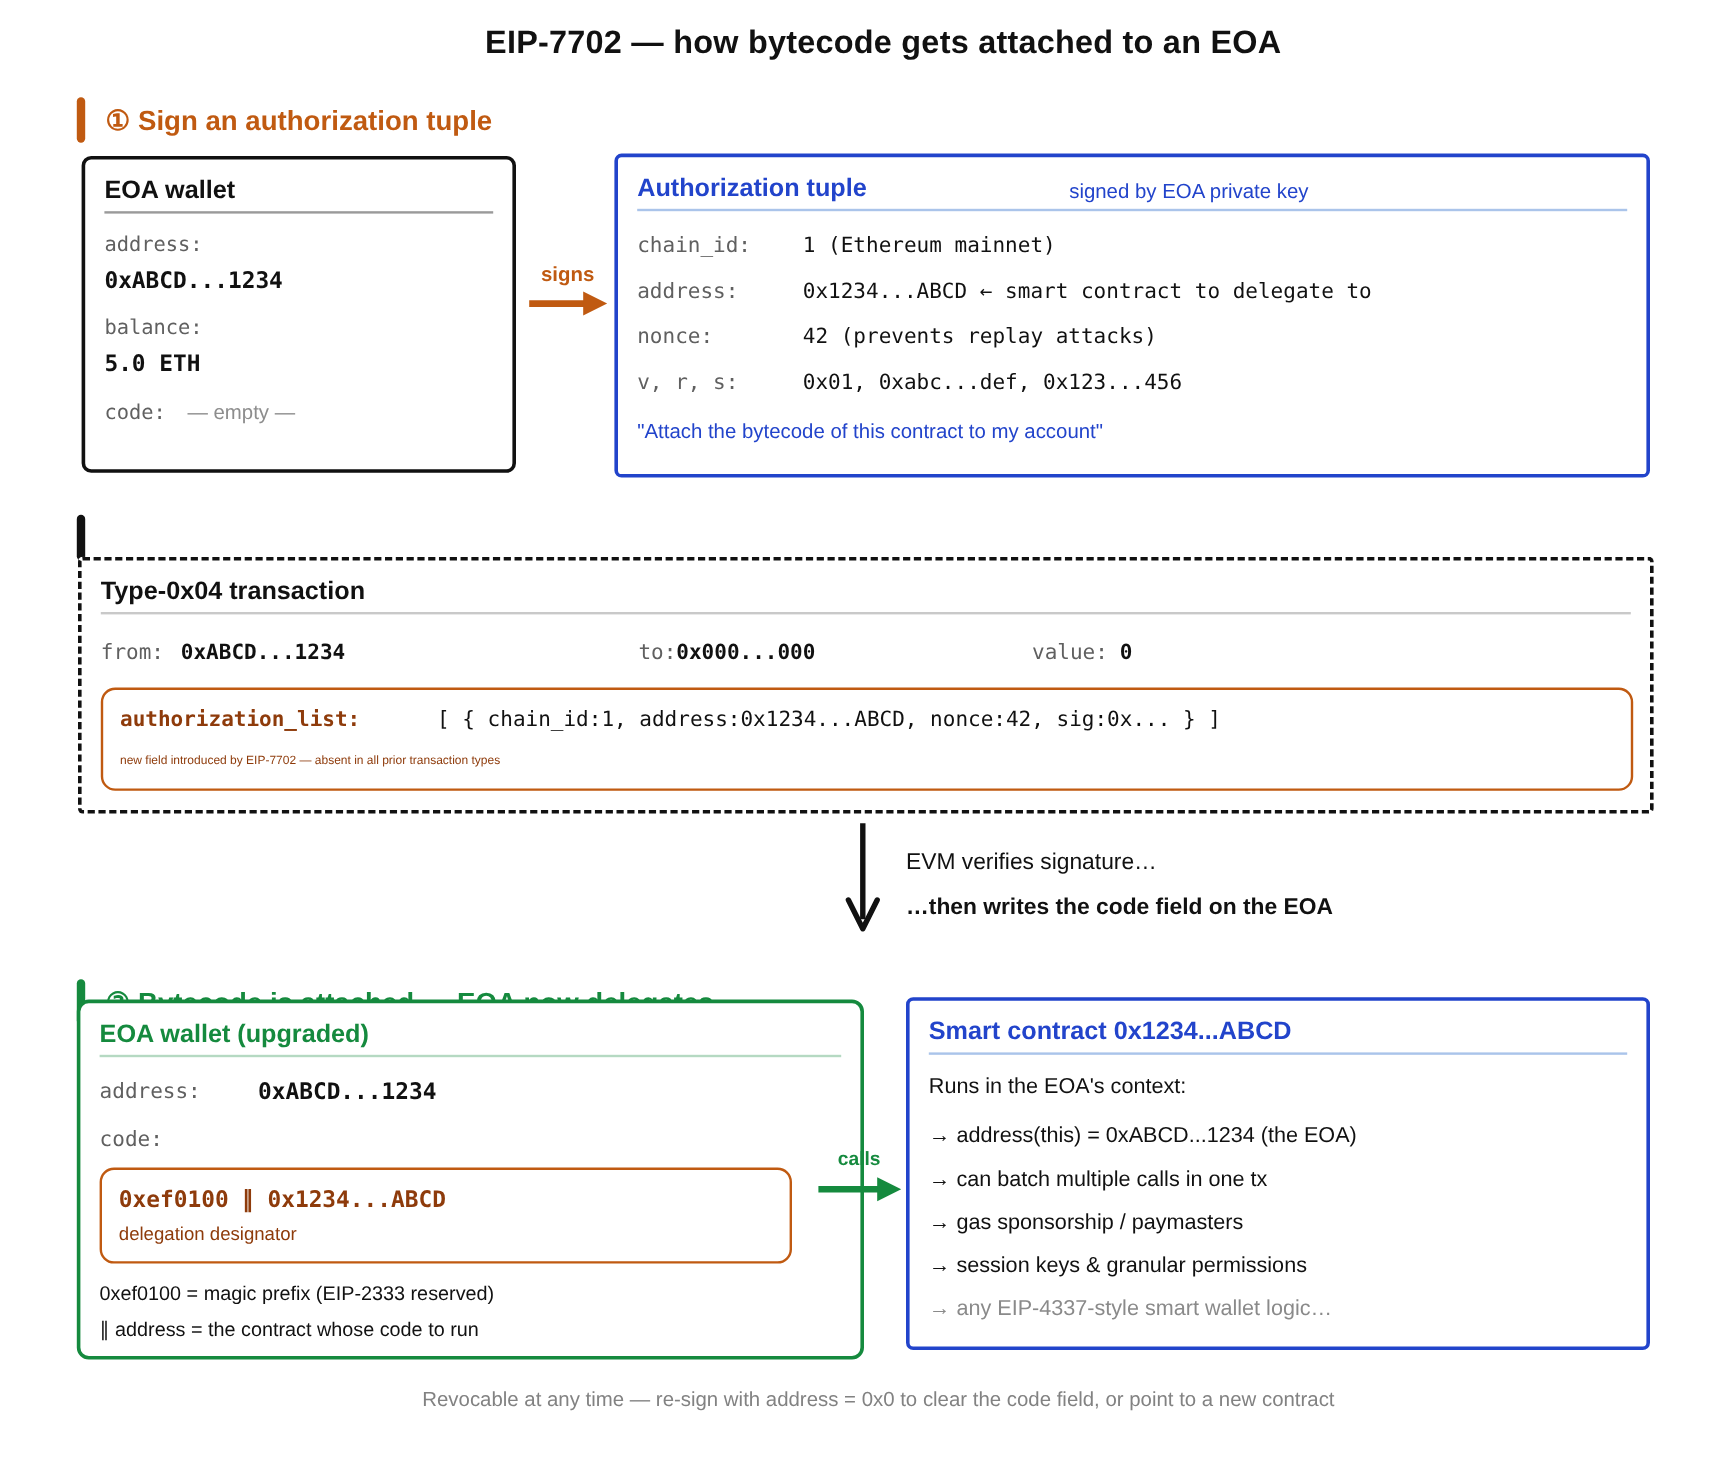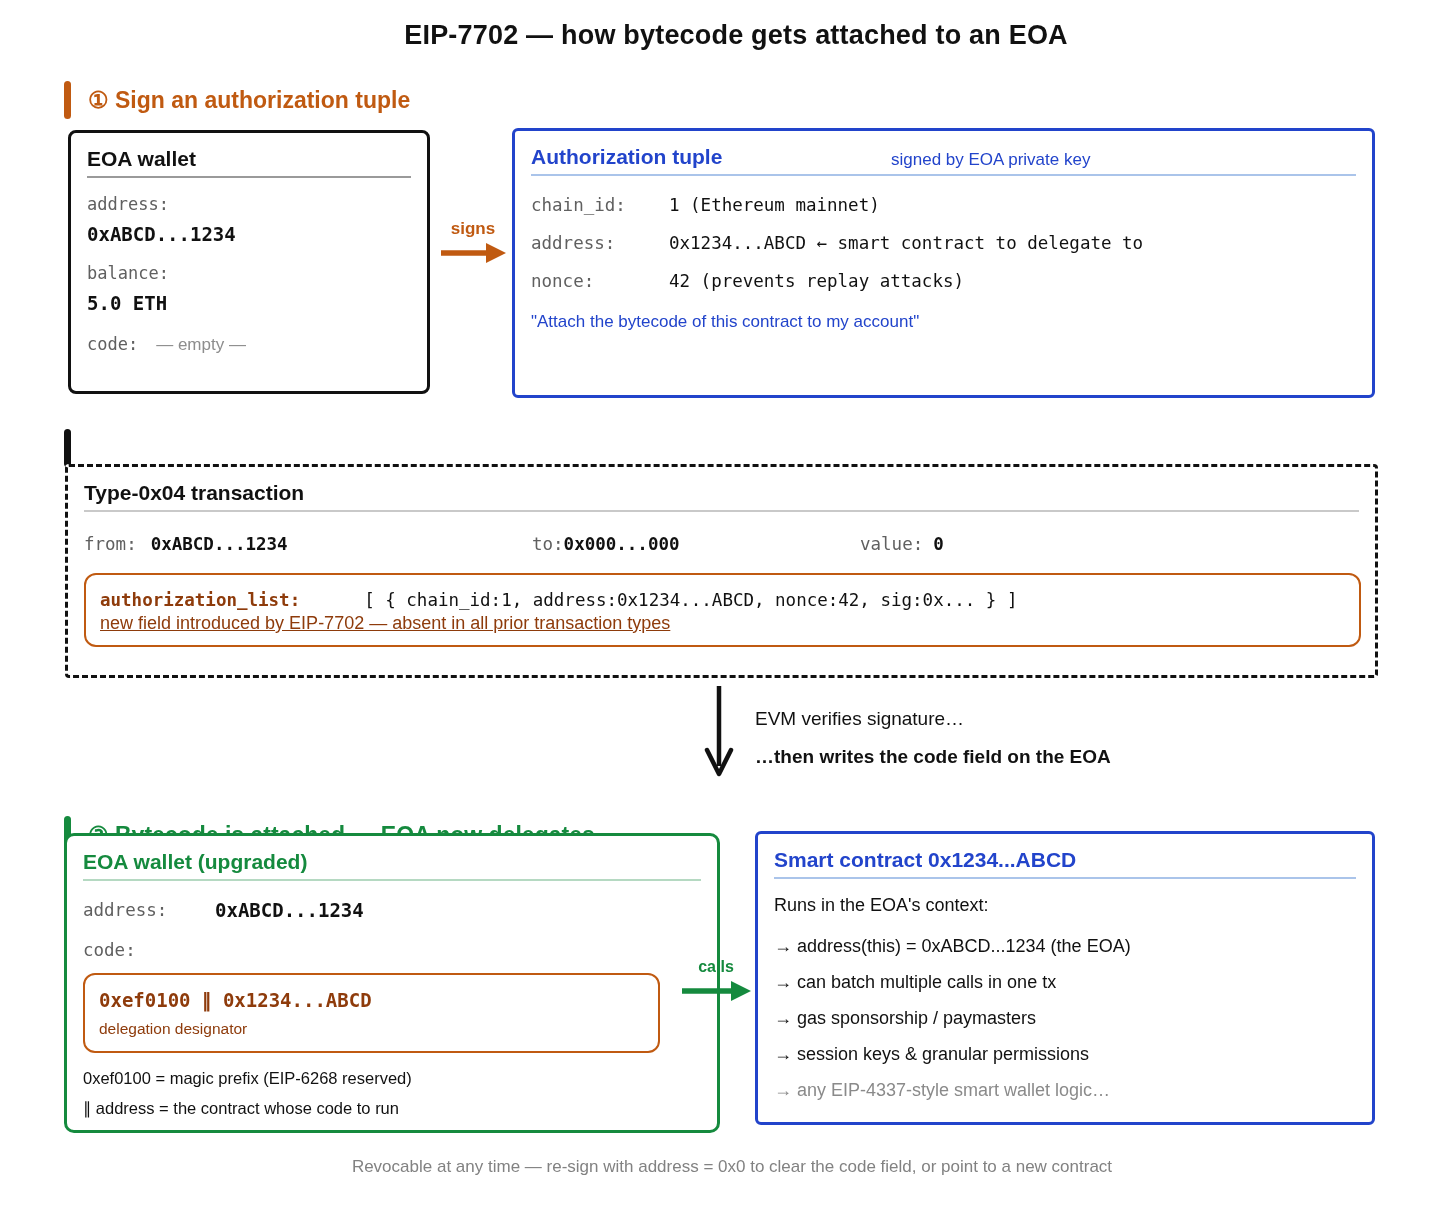--- a/index.html
+++ b/index.html
@@ -58,21 +58,21 @@
   .arow .aval{color:#111;}
   .quote{margin-top:19px;font-size:17px;}
 
   
   .txrow{position:relative;height:26px;margin-top:19px;font-size:17.5px;line-height:26px;}
   .txrow .f{position:absolute;top:0;}
   .txrow .lab{color:#606060;}
   .txrow .val{font-weight:bold;color:#111;}
   .authlist-line{display:flex;font-size:17.5px;line-height:26px;}
   .authlist-line .alv{margin-left:64px;color:#111;}
-  .authlist-note{margin-top:0;font-size:18px;line-height:20px;text-decoration:underline;}
+  .authlist-note{margin-top:12px;font-size:10px;line-height:20px;}
 
   
   .mid-t1{position:absolute;font-size:19px;}
   .mid-t2{position:absolute;font-size:19px;font-weight:bold;}
 
   
   .garow{display:flex;margin-top:16px;font-size:17.5px;line-height:26px;}
   .garow .k{width:132px;flex:none;color:#606060;}
   .garow .v{font-weight:bold;font-size:19px;color:#111;}
   .gcode{margin-top:14px;font-size:17.5px;line-height:26px;color:#606060;}
@@ -136,20 +136,24 @@
       <span class="aval mono">1 (Ethereum mainnet)</span>
     </div>
     <div class="arow">
       <span class="alabel mono">address:</span>
       <span class="aval mono">0x1234...ABCD ← smart contract to delegate to</span>
     </div>
     <div class="arow">
       <span class="alabel mono">nonce:</span>
       <span class="aval mono">42 (prevents replay attacks)</span>
     </div>
+    <div class="arow">
+      <span class="alabel mono">v, r, s:</span>
+      <span class="aval mono">0x01, 0xabc...def, 0x123...456</span>
+    </div>
     <div class="quote c-blue">"Attach the bytecode of this contract to my account"</div>
   </div>
 
   <div class="sec-h" style="left:64px;top:429px;">
     <span class="sec-bar bg-black"></span>
   </div>
 
   <div class="box dashed-box box-pad" style="left:65px;top:464px;width:1313px;height:214px;">
     <div class="box-title">Type-0x04 transaction</div>
     <div class="rule rule-lgray"></div>
@@ -184,21 +188,21 @@
     <div class="rule rule-green"></div>
     <div class="garow">
       <span class="k mono">address:</span>
       <span class="v mono">0xABCD...1234</span>
     </div>
     <div class="gcode mono">code:</div>
     <div class="orange-inner" style="margin-top:10px;width:577px;">
       <div class="desig mono c-brown">0xef0100 ∥ 0x1234...ABCD</div>
       <div class="desig-note c-brown">delegation designator</div>
     </div>
-    <div class="gnote first">0xef0100 = magic prefix (EIP-6268 reserved)</div>
+    <div class="gnote first">0xef0100 = magic prefix (EIP-2333 reserved)</div>
     <div class="gnote">∥ address = the contract whose code to run</div>
   </div>
 
   <div class="flow-arrow" style="left:679px;top:958px;width:74px;text-align:center;">
     <div class="flow-label c-green" style="font-size:16px;">calls</div>
     <svg width="72" height="30" viewBox="0 0 72 30">
       <line x1="2" y1="15" x2="54" y2="15" stroke="#158A3E" stroke-width="5.5"></line>
       <polygon points="51,5 71,15 51,25" fill="#158A3E"></polygon>
     </svg>
   </div>

